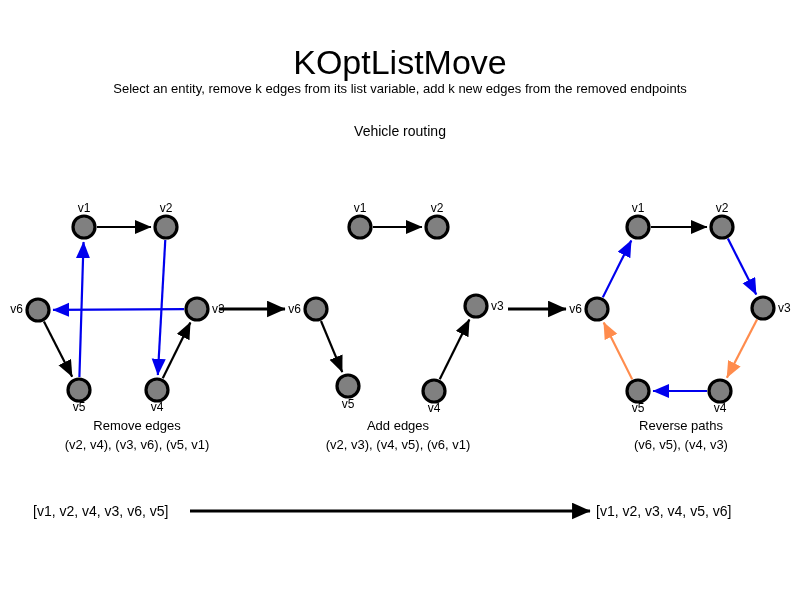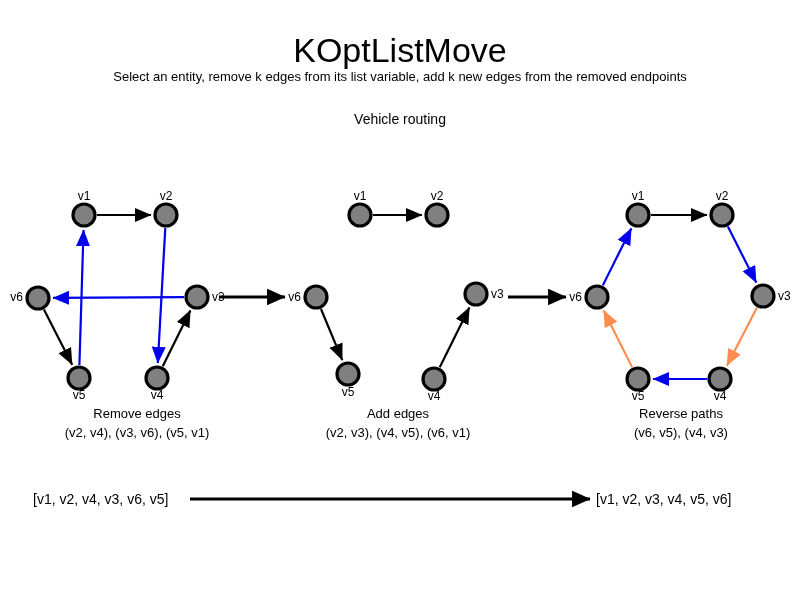--- a/index.html
+++ b/index.html
@@ -12,20 +12,21 @@
     width: 800px;
     height: 600px;
     position: relative;
     font-family: "Liberation Sans", sans-serif;
     color: #000000;
     overflow: hidden;
   }
   #root {
     position: absolute;
     inset: 0;
+    margin-top: 12px;
   }
   svg.stage {
     position: absolute;
     left: 0;
     top: 0;
     width: 800px;
     height: 600px;
     display: block;
   }
   text {

